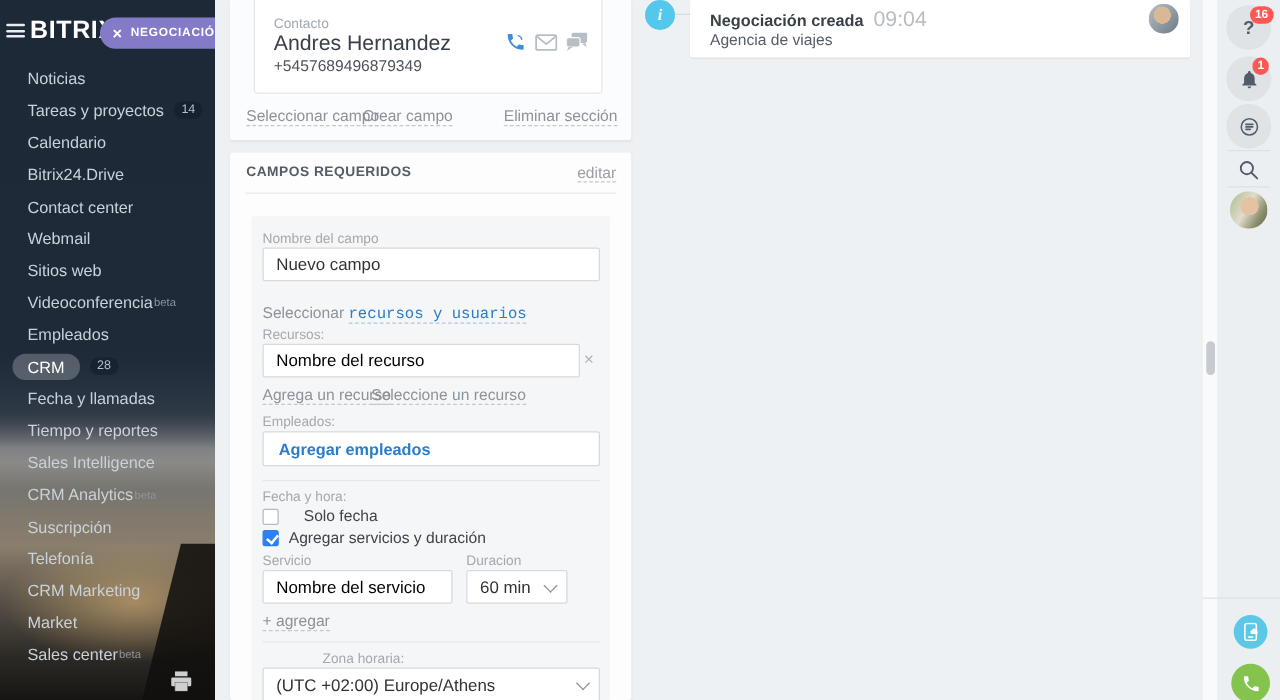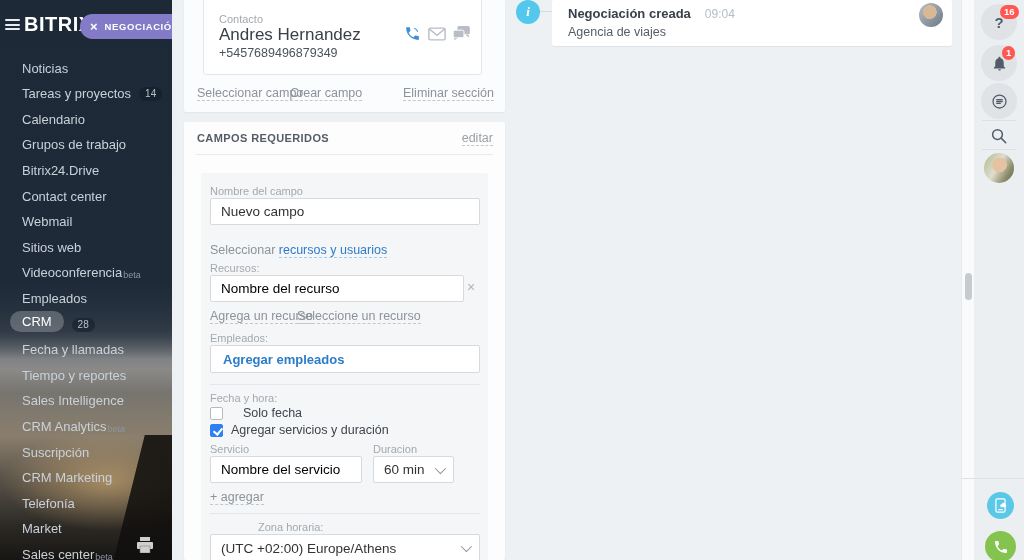--- a/index.html
+++ b/index.html
@@ -16,21 +16,21 @@
     background:linear-gradient(104deg,rgba(15,13,11,0) 34%,rgba(17,15,13,.88) 35%);}
   .sb-top{position:absolute;left:0;top:0;width:100%;height:48px;z-index:3;}
   .hamburger{position:absolute;left:5px;top:19px;width:15px;height:11px;cursor:pointer;}
   .hamburger i{display:block;height:2px;background:#e8edf2;margin-bottom:2.5px;border-radius:1px;}
   .logo{position:absolute;left:24px;top:13px;color:#fff;font-size:20px;font-weight:bold;letter-spacing:.5px;}
   .slider-pill{position:absolute;left:80px;top:14px;height:25px;padding:0 14px 0 10px;border-radius:13px;
     background:#837bc7;color:#fff;display:flex;align-items:center;gap:7px;cursor:pointer;}
   .slider-pill .x{font-size:13px;font-weight:bold;line-height:1;}
   .slider-pill .txt{font-size:9.5px;font-weight:bold;letter-spacing:.6px;white-space:nowrap;}
   .nav{position:absolute;left:0;top:50px;width:100%;z-index:2;}
-  .nav-item{height:25.6px;display:flex;align-items:flex-end;padding-left:22px;color:#c9d1d9;font-size:13px;cursor:pointer;white-space:nowrap;}
+  .nav-item{height:25.6px;display:flex;align-items:center;padding-left:22px;color:#c9d1d9;font-size:13px;cursor:pointer;white-space:nowrap;}
   .nav-item sup{font-size:9px;color:#8b95a1;margin-left:1px;}
   .nav-item .count{background:rgba(16,26,38,.5);color:#b7c0c9;font-size:10px;padding:2px 6px;border-radius:9px;margin-left:8px;line-height:1;}
   .nav-item.active .pill-bg{background:rgba(255,255,255,.24);padding:3px 12px;border-radius:12px;margin-left:-12px;color:#fff;}
   .printer{position:absolute;left:136px;top:537px;z-index:3;opacity:.8;}
 
   
   .content-col{position:absolute;left:184px;top:0;width:321px;height:560px;}
   .top-section{position:absolute;left:0;top:0;width:321px;height:112px;background:#fbfcfd;border-radius:0 0 2px 2px;box-shadow:0 1px 2px rgba(0,0,0,.05);}
   .contact-card{position:absolute;left:19px;top:-14px;width:279px;height:89px;background:#fff;border:1px solid #e4e7e9;border-radius:3px;}
   .fld-label{font-size:11px;color:#a3a9af;}
@@ -49,38 +49,38 @@
   .rc-title{position:absolute;left:13px;top:10px;font-size:11px;font-weight:bold;color:#545c66;letter-spacing:.4px;}
   .rc-edit{position:absolute;right:12px;top:9px;font-size:12.5px;color:#9ba1a8;cursor:pointer;}
   .rc-divider{position:absolute;left:12px;right:12px;top:32px;height:1px;background:#e8ebed;}
   .inner-panel{position:absolute;left:17px;top:51px;width:287px;height:387px;background:#f5f6f7;border-radius:2px;}
   .ip-label{position:absolute;font-size:11px;color:#a3a9af;}
   .tb{position:absolute;background:#fff;border:1px solid #d6dade;border-radius:2px;font-size:13.5px;color:#333;padding:0 10px;outline:none;}
   .tb.ghost{color:#000000;}
   .sel{position:absolute;background:#fff;border:1px solid #d6dade;border-radius:2px;font-size:13.5px;color:#333;display:flex;align-items:center;padding:0 10px;cursor:pointer;justify-content:space-between;}
   .chev{width:8px;height:8px;border-right:1.5px solid #8b939b;border-bottom:1.5px solid #8b939b;transform:rotate(45deg) translateY(-2px);}
   .sel-row{position:absolute;left:9px;top:70px;font-size:12.5px;color:#8d939a;}
-  .blue-link{color:#2b7cc9;border-bottom:1px dashed #a9c9e8;cursor:pointer;}
+  .blue-link{color:#2b7cc9;border-bottom:1px dashed #a9c9e8;cursor:pointer;font-family:Liberation Mono, monospace;}
   .gray-link{font-size:12.5px;color:#8d939a;position:absolute;}
   .clear-x{position:absolute;left:266px;top:107px;font-size:14px;color:#aeb4ba;cursor:pointer;line-height:1;}
   .emp-box{position:absolute;left:9px;top:172px;width:270px;height:28px;background:#fff;border:1px solid #d6dade;border-radius:2px;display:flex;align-items:center;padding-left:12px;font-size:13px;font-weight:bold;color:#2b7cc9;cursor:pointer;}
   .ip-divider{position:absolute;height:1px;background:#e4e7e9;}
   .cb-row{position:absolute;display:flex;align-items:center;gap:8px;font-size:12.5px;color:#3e454d;cursor:pointer;}
   .cb{width:13px;height:13px;border:1px solid #b5bbc2;border-radius:2px;background:#fff;position:relative;}
   .cb.checked{background:#2d7ff2;border-color:#2d7ff2;}
   .cb.checked::after{content:"";position:absolute;left:3.5px;top:1px;width:4px;height:7px;border-right:2px solid #fff;border-bottom:2px solid #fff;transform:rotate(40deg);}
 
   
   .timeline{position:absolute;left:505px;top:0;width:457px;height:560px;}
   .info-icon{position:absolute;left:11px;top:0;width:24px;height:24px;border-radius:50%;background:#54c7ec;color:#fff;
     display:flex;align-items:center;justify-content:center;font-size:13px;font-weight:bold;font-family:"Liberation Serif","DejaVu Serif",serif;font-style:italic;}
   .connector{position:absolute;left:35px;top:11px;width:12px;height:1px;background:#d6dbde;}
   .tl-card{position:absolute;left:47px;top:0;width:400px;height:46px;background:#fff;border-radius:2px;box-shadow:0 1px 1px rgba(0,0,0,.06);}
   .tl-title{position:absolute;left:16px;top:6px;font-size:13px;font-weight:bold;color:#3a4048;}
-  .tl-time{font-weight:normal;font-size:12px;color:#b6bdc3;margin-left:14px;}
+  .tl-time{font-weight:normal;font-size:17px;color:#b6bdc3;margin-left:8px;}
   .tl-sub{position:absolute;left:16px;top:25px;font-size:12.5px;color:#565d65;}
   .tl-avatar{position:absolute;right:9px;top:3px;width:24px;height:24px;border-radius:50%;cursor:pointer;
     background:radial-gradient(circle at 45% 38%,#d9b896 0 34%,transparent 35%),linear-gradient(135deg,#b9c0c6,#8c96a0 60%,#6e7880);}
 
   
   .vscroll{position:absolute;left:961px;top:0;width:13px;height:560px;background:#f8fafb;border-left:1px solid #e8ebed;}
   .vthumb{position:absolute;left:3px;top:273px;width:7px;height:27px;border-radius:4px;background:#c6cbd0;cursor:grab;}
 
   
   .rail{position:absolute;left:974px;top:0;width:50px;height:560px;background:#eceff1;}
@@ -119,23 +119,20 @@
           <span>Noticias</span>
         </div>
       <div class="nav-item">
           <span>Tareas y proyectos</span>
           <span class="count">14</span>
         </div>
       <div class="nav-item">
           <span>Calendario</span>
         </div>
       <div class="nav-item">
-          <span>Grupos de trabajo</span>
-        </div>
-      <div class="nav-item">
           <span>Bitrix24.Drive</span>
         </div>
       <div class="nav-item">
           <span>Contact center</span>
         </div>
       <div class="nav-item">
           <span>Webmail</span>
         </div>
       <div class="nav-item">
           <span>Sitios web</span>
@@ -161,24 +158,24 @@
           <span>Sales Intelligence</span>
         </div>
       <div class="nav-item">
           <span>CRM Analytics</span>
           <sup>beta</sup>
         </div>
       <div class="nav-item">
           <span>Suscripción</span>
         </div>
       <div class="nav-item">
+          <span>Telefonía</span>
+        </div>
+      <div class="nav-item">
           <span>CRM Marketing</span>
-        </div>
-      <div class="nav-item">
-          <span>Telefonía</span>
         </div>
       <div class="nav-item">
           <span>Market</span>
         </div>
       <div class="nav-item">
           <span>Sales center</span>
           <sup>beta</sup>
         </div>
     </nav>
     <span class="printer">

